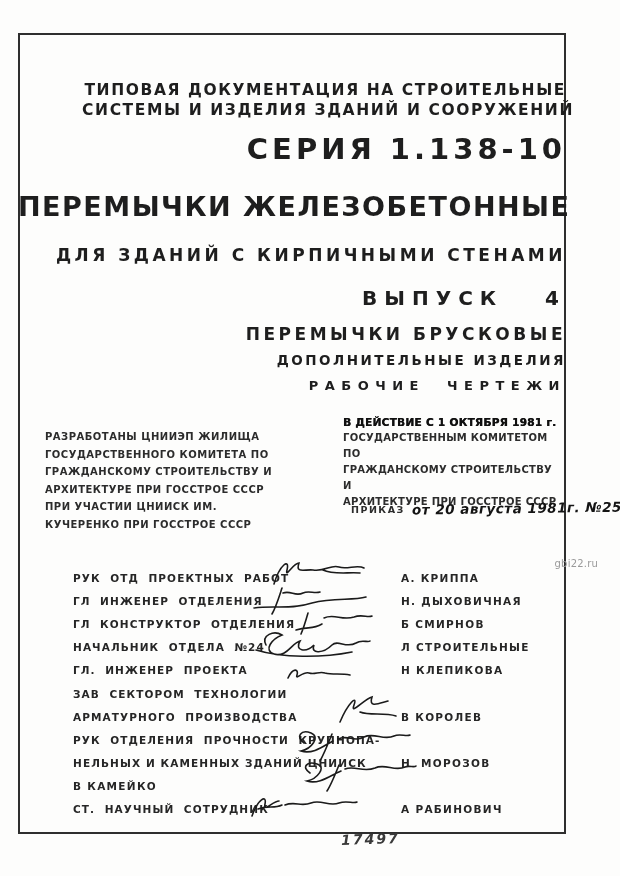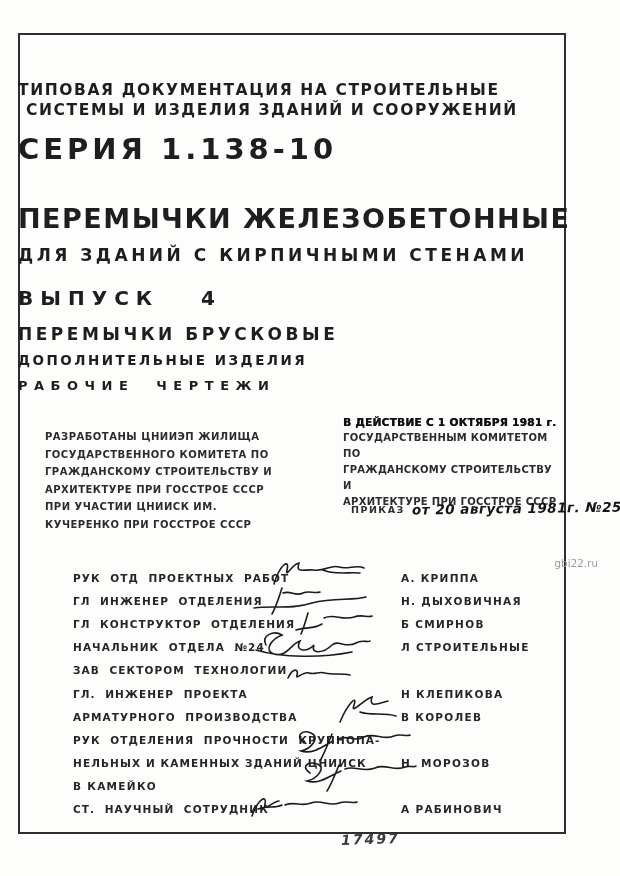--- a/index.html
+++ b/index.html
@@ -5,26 +5,26 @@
   html,body { margin:0; padding:0; background:#ffffff; }
   .page {
     position:relative; width:620px; height:876px;
     background:#fdfdfc; overflow:hidden;
     font-family:"DejaVu Sans", sans-serif; color:#1e1e1e;
   }
   .frame {
     position:absolute; left:18px; top:33px; width:544px; height:797px;
     border:2px solid #2e2e2e;
   }
-  .centered { position:absolute; left:18px; width:548px; text-align:left; white-space:pre; }
+  .centered { position:absolute; left:18px; width:548px; text-align:right; white-space:pre; }
   .hdr-line  { font-size:15.5px; font-weight:bold; letter-spacing:1.6px; }
   .hdr1 { top:81px; }
   .hdr2 { top:101px;padding-left:8px; }
   .series   { top:132px; font-size:29px; font-weight:bold; letter-spacing:4px; }
-  .title    { top:191px; font-size:27px; font-weight:bold; letter-spacing:1.5px;margin-top:12px; }
+  .title    { top:191px; font-size:27px; font-weight:bold; letter-spacing:1.5px; }
   .subtitle { top:245px; font-size:17px; font-weight:bold; letter-spacing:3.5px; }
   .issue    { top:286px; font-size:20px; font-weight:bold; letter-spacing:7px; }
   .sec1     { top:324px; font-size:17px; font-weight:bold; letter-spacing:3.5px; }
   .sec2     { top:352px; font-size:13.5px; font-weight:bold; letter-spacing:2.5px; }
   .sec3     { top:378px; font-size:13px; font-weight:bold; letter-spacing:6.5px; }
 
   .developed {
     position:absolute; left:45px; top:428px; width:260px;
     font-size:10px; font-weight:bold; letter-spacing:0.5px; line-height:17.5px;
     color:#2c2c2c;
@@ -107,26 +107,26 @@
     </div>
     <div class="sig-row">
       <span class="sig-role">ГЛ  КОНСТРУКТОР  ОТДЕЛЕНИЯ</span>
       <span class="sig-name">Б СМИРНОВ</span>
     </div>
     <div class="sig-row">
       <span class="sig-role">НАЧАЛЬНИК  ОТДЕЛА  №24</span>
       <span class="sig-name">Л СТРОИТЕЛЬНЫЕ</span>
     </div>
     <div class="sig-row">
+      <span class="sig-role">ГЛ.  ИНЖЕНЕР  ПРОЕКТА</span>
+      <span class="sig-name">Н КЛЕПИКОВА</span>
+    </div>
+    <div class="sig-row">
       <span class="sig-role">ЗАВ  СЕКТОРОМ  ТЕХНОЛОГИИ</span>
       <span class="sig-name"></span>
-    </div>
-    <div class="sig-row">
-      <span class="sig-role">ГЛ.  ИНЖЕНЕР  ПРОЕКТА</span>
-      <span class="sig-name">Н КЛЕПИКОВА</span>
     </div>
     <div class="sig-row">
       <span class="sig-role">АРМАТУРНОГО  ПРОИЗВОДСТВА</span>
       <span class="sig-name">В КОРОЛЕВ</span>
     </div>
     <div class="sig-row">
       <span class="sig-role">РУК  ОТДЕЛЕНИЯ  ПРОЧНОСТИ  КРУПНОПА-</span>
       <span class="sig-name"></span>
     </div>
     <div class="sig-row">

